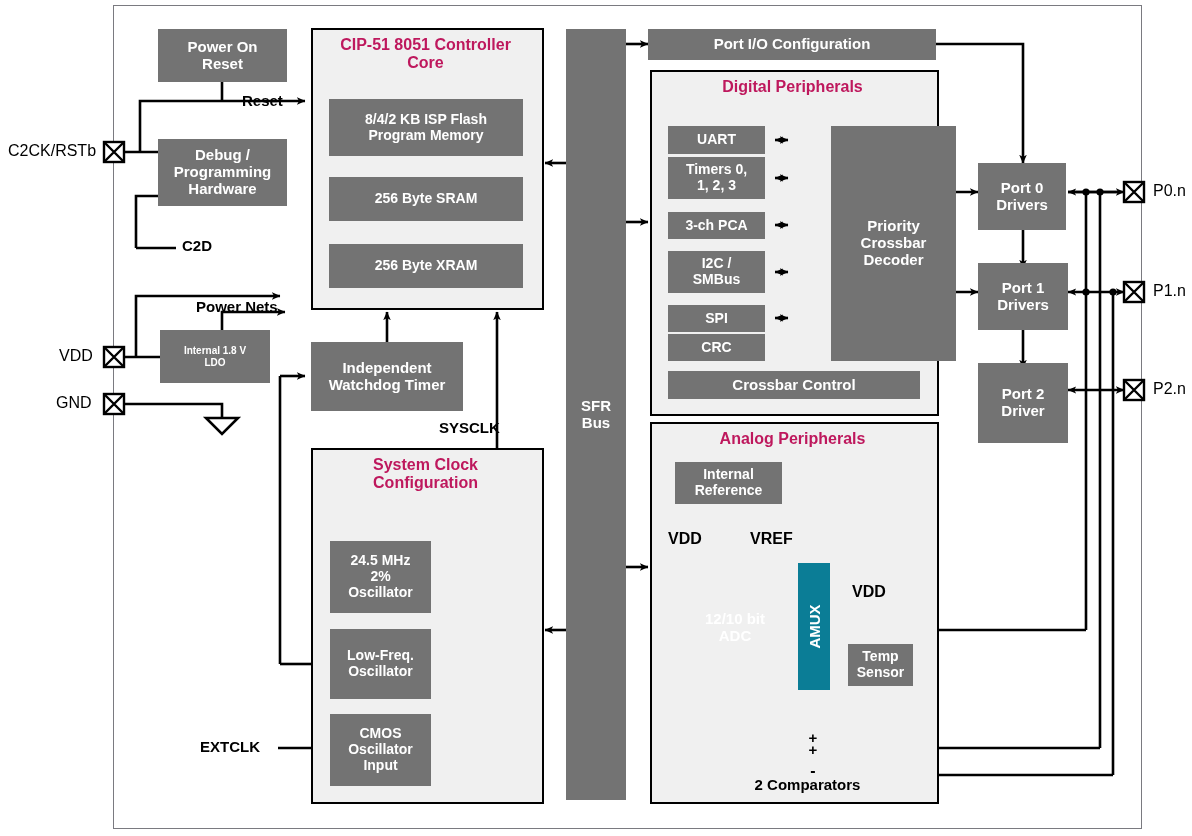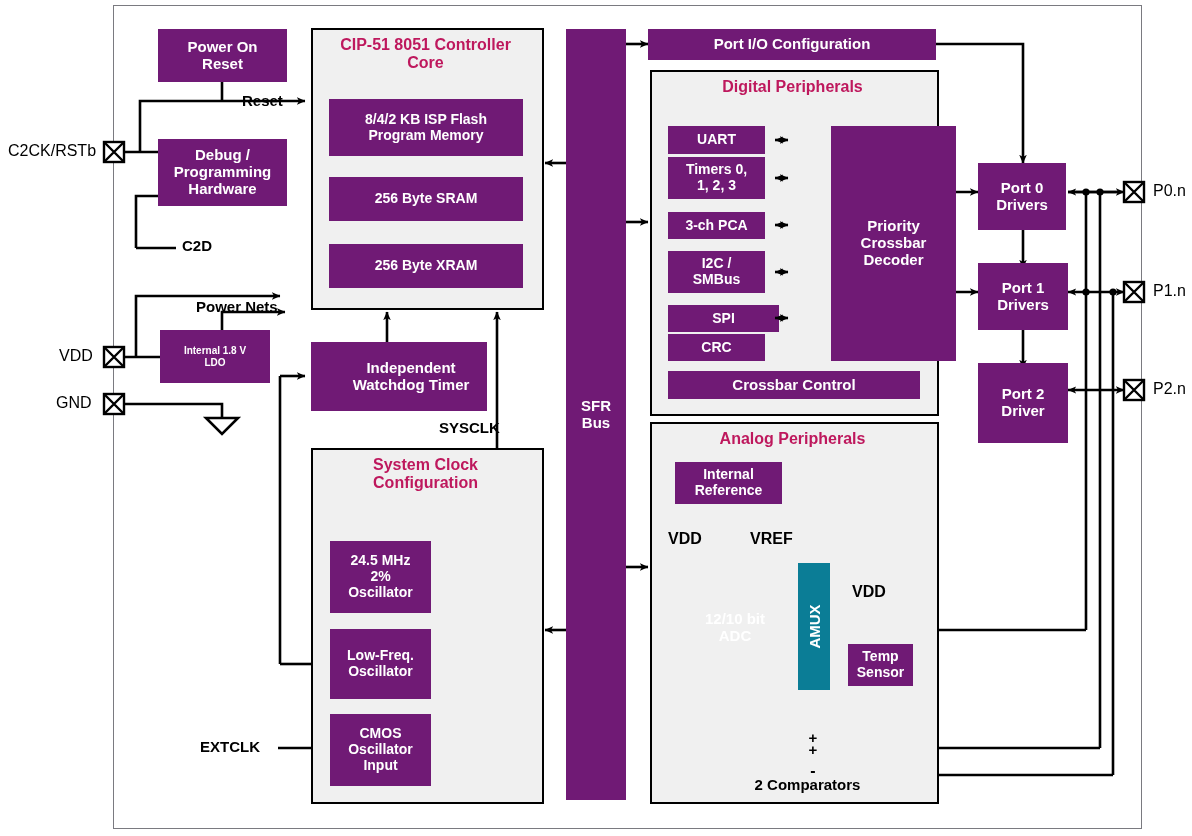--- a/index.html
+++ b/index.html
@@ -2,21 +2,21 @@
 <html><head>
 <meta charset="utf-8">
 <style>
   html,body{margin:0;padding:0;background:#ffffff;}
   body{width:1192px;height:836px;position:relative;overflow:hidden;
        font-family:"Liberation Sans","DejaVu Sans",sans-serif;}
   #stage{position:absolute;left:0;top:0;width:1192px;height:836px;}
   svg{position:absolute;left:0;top:0;width:1192px;height:836px;}
   .lbl{position:absolute;font-weight:bold;color:#000;line-height:1.12;
        text-align:center;white-space:pre-line;}
-  .blk{position:absolute;background:#701a75;color:#ffffff;font-weight:bold;
+  .blk{position:absolute;background:#737373;color:#ffffff;font-weight:bold;
        display:flex;align-items:center;justify-content:center;text-align:center;
        line-height:1.12;white-space:pre-line;}
   .grp{position:absolute;background:#f0f0f0;border:2px solid #000;}
   .grptitle{position:absolute;color:#be185d;font-weight:bold;text-align:center;
             line-height:1.12;white-space:pre-line;}
   .pinlbl{position:absolute;color:#000;font-weight:normal;white-space:nowrap;}
   .vlabel{position:absolute;background:#0b7d96;color:#fff;font-weight:bold;
           display:flex;align-items:center;justify-content:center;}
   .vlabel span{transform:rotate(-90deg);white-space:nowrap;}
   .outline{position:absolute;border:1px solid #7a7a80;}
@@ -146,21 +146,21 @@
   <div class="blk" style="left:158px;top:29px;width:129px;height:53px;font-size:15px;">Power On
 Reset</div>
 
   <div class="blk" style="left:158px;top:139px;width:129px;height:67px;font-size:15px;">Debug /
 Programming
 Hardware</div>
 
   <div class="blk" style="left:160px;top:330px;width:110px;height:53px;font-size:10px;">Internal 1.8 V
 LDO</div>
 
-  <div class="blk" style="left:311px;top:342px;width:152px;height:69px;font-size:15px;padding-left:24px;">Independent
+  <div class="blk" style="left:311px;top:342px;width:152px;height:69px;font-size:15px;">Independent
 Watchdog Timer</div>
 
   <div class="blk" style="left:566px;top:29px;width:60px;height:771px;font-size:15px;">SFR
 Bus</div>
 
   <div class="blk" style="left:648px;top:29px;width:288px;height:31px;font-size:15px;">Port I/O Configuration</div>
 
   <div class="blk" style="left:978px;top:163px;width:88px;height:67px;font-size:15px;">Port 0
 Drivers</div>
   <div class="blk" style="left:978px;top:263px;width:90px;height:67px;font-size:15px;">Port 1
@@ -178,21 +178,21 @@
 
   <div class="grp" style="left:650px;top:70px;width:285px;height:342px;"></div>
   <div class="grptitle" style="left:650px;top:78px;width:285px;font-size:16px;">Digital Peripherals</div>
 
   <div class="blk" style="left:668px;top:126px;width:97px;height:28px;font-size:14px;">UART</div>
   <div class="blk" style="left:668px;top:157px;width:97px;height:42px;font-size:14px;">Timers 0,
 1, 2, 3</div>
   <div class="blk" style="left:668px;top:212px;width:97px;height:27px;font-size:14px;">3-ch PCA</div>
   <div class="blk" style="left:668px;top:251px;width:97px;height:42px;font-size:14px;">I2C /
 SMBus</div>
-  <div class="blk" style="left:668px;top:305px;width:111px;height:27px;font-size:14px;">SPI</div>
+  <div class="blk" style="left:668px;top:305px;width:97px;height:27px;font-size:14px;">SPI</div>
   <div class="blk" style="left:668px;top:334px;width:97px;height:27px;font-size:14px;">CRC</div>
 
   <div class="blk" style="left:795px;top:126px;width:125px;height:235px;font-size:15px;margin-left:36px;">Priority
 Crossbar
 Decoder</div>
   <div class="blk" style="left:668px;top:371px;width:252px;height:28px;font-size:15px;">Crossbar Control</div>
 
   <svg viewBox="0 0 1192 836">
     <g stroke="#000" stroke-width="2.6" fill="none">
       <path d="M775,140 L788,140" marker-end="url(#ah)" marker-start="url(#ahb)"></path>

